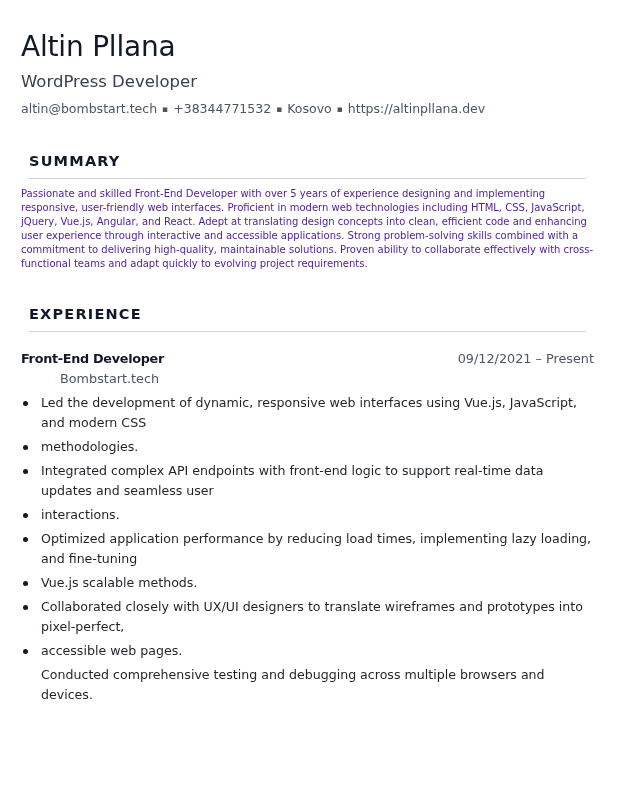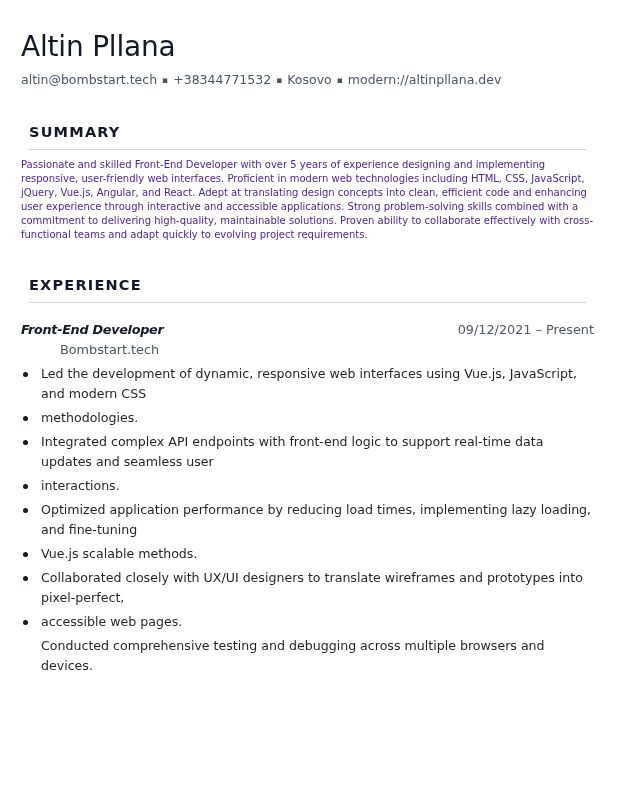--- a/index.html
+++ b/index.html
@@ -72,21 +72,20 @@
       justify-content: space-between;
       align-items: baseline;
       margin-top: 17px;
       line-height: 19px;
     }
     .job-role {
       font-size: 12.8px;
       font-weight: bold;
       color: #111827;
       letter-spacing: -0.3px;
-      font-style: italic;
     }
     .job-dates {
       font-size: 12.8px;
       color: #4b5563;
     }
     .job-company {
       font-size: 12.8px;
       color: #4b5563;
       line-height: 19px;
       margin-top: 1px;
@@ -115,22 +114,23 @@
       background: #111827;
     }
   </style>
 </head>
 <body>
 
 <div class="page">
 
   <header>
     <h1 class="name">Altin Pllana</h1>
+    <div class="title">WordPress Developer</div>
     <div class="contact">
-      <span>altin@bombstart.tech</span><span class="sep">▪</span><span>+38344771532</span><span class="sep">▪</span><span>Kosovo</span><span class="sep">▪</span><span>modern://altinpllana.dev</span>
+      <span>altin@bombstart.tech</span><span class="sep">▪</span><span>+38344771532</span><span class="sep">▪</span><span>Kosovo</span><span class="sep">▪</span><span>https://altinpllana.dev</span>
     </div>
   </header>
 
   <section class="section">
     <h2 class="section-heading">SUMMARY</h2>
     <p class="summary-text">Passionate and skilled Front-End Developer with over 5 years of experience designing and implementing responsive, user-friendly web interfaces. Proficient in modern web technologies including HTML, CSS, JavaScript, jQuery, Vue.js, Angular, and React. Adept at translating design concepts into clean, efficient code and enhancing user experience through interactive and accessible applications. Strong problem-solving skills combined with a commitment to delivering high-quality, maintainable solutions. Proven ability to collaborate effectively with cross-functional teams and adapt quickly to evolving project requirements.</p>
   </section>
 
   <section class="exp-section">
     <h2 class="section-heading">EXPERIENCE</h2>

